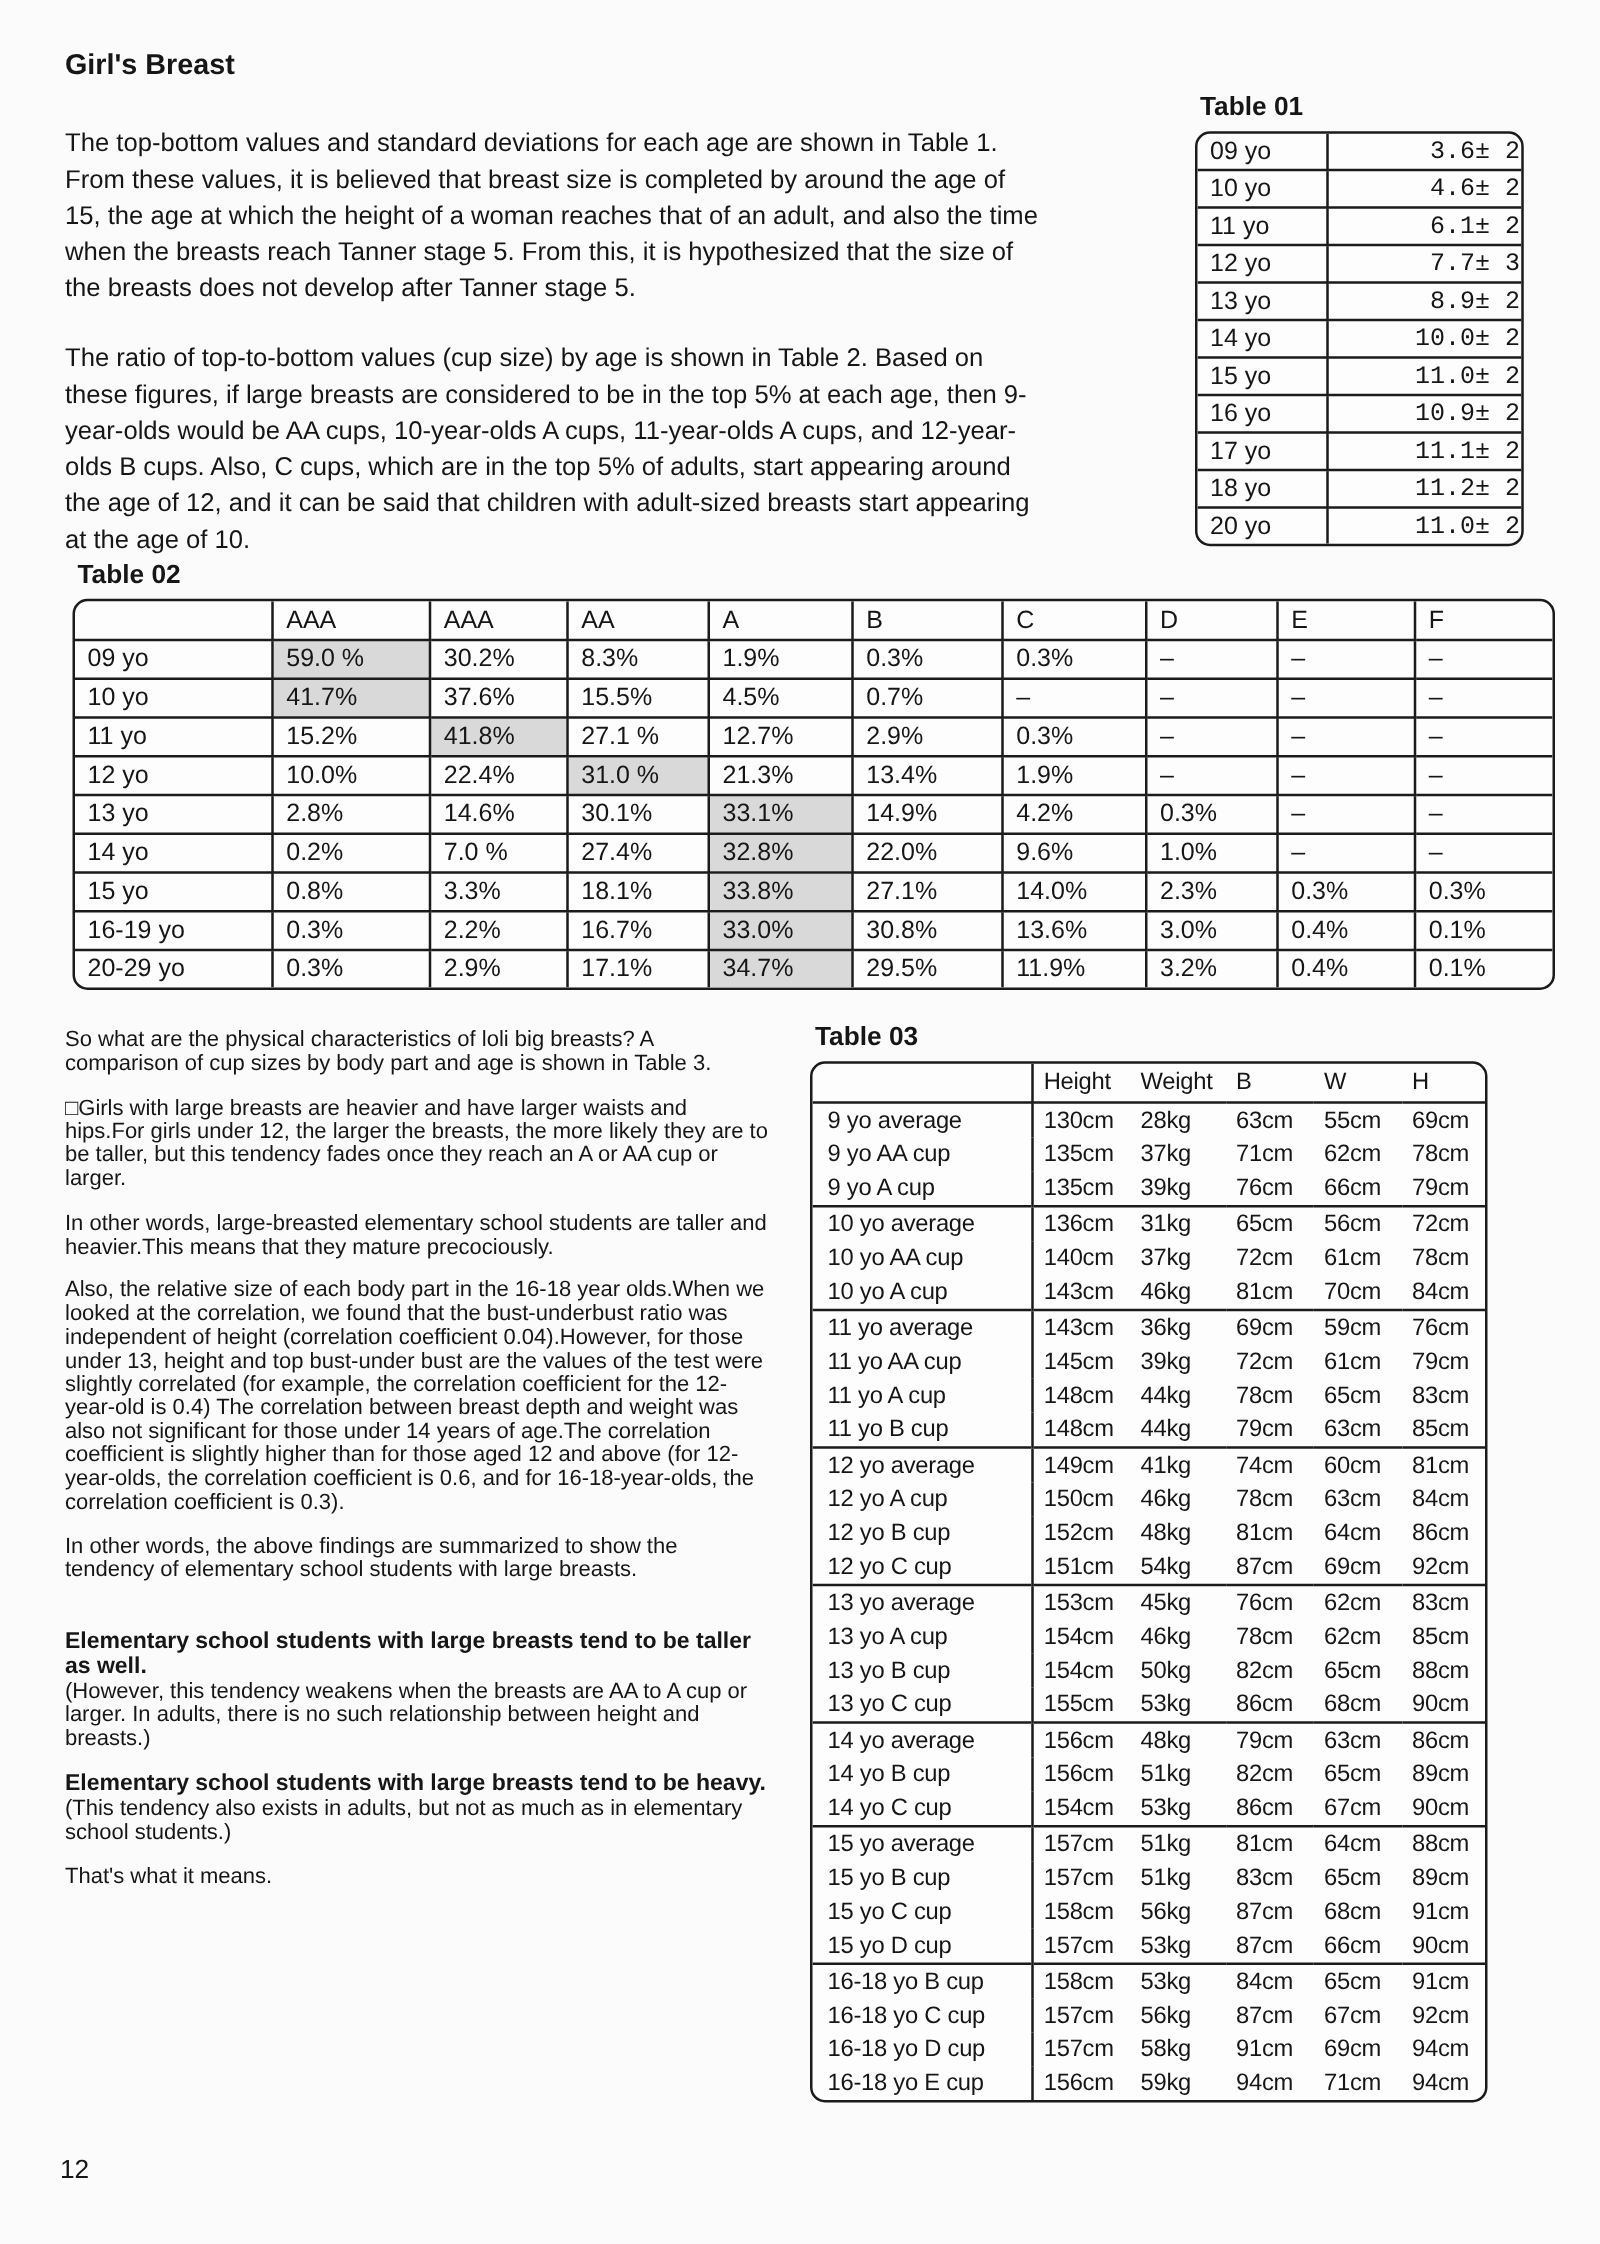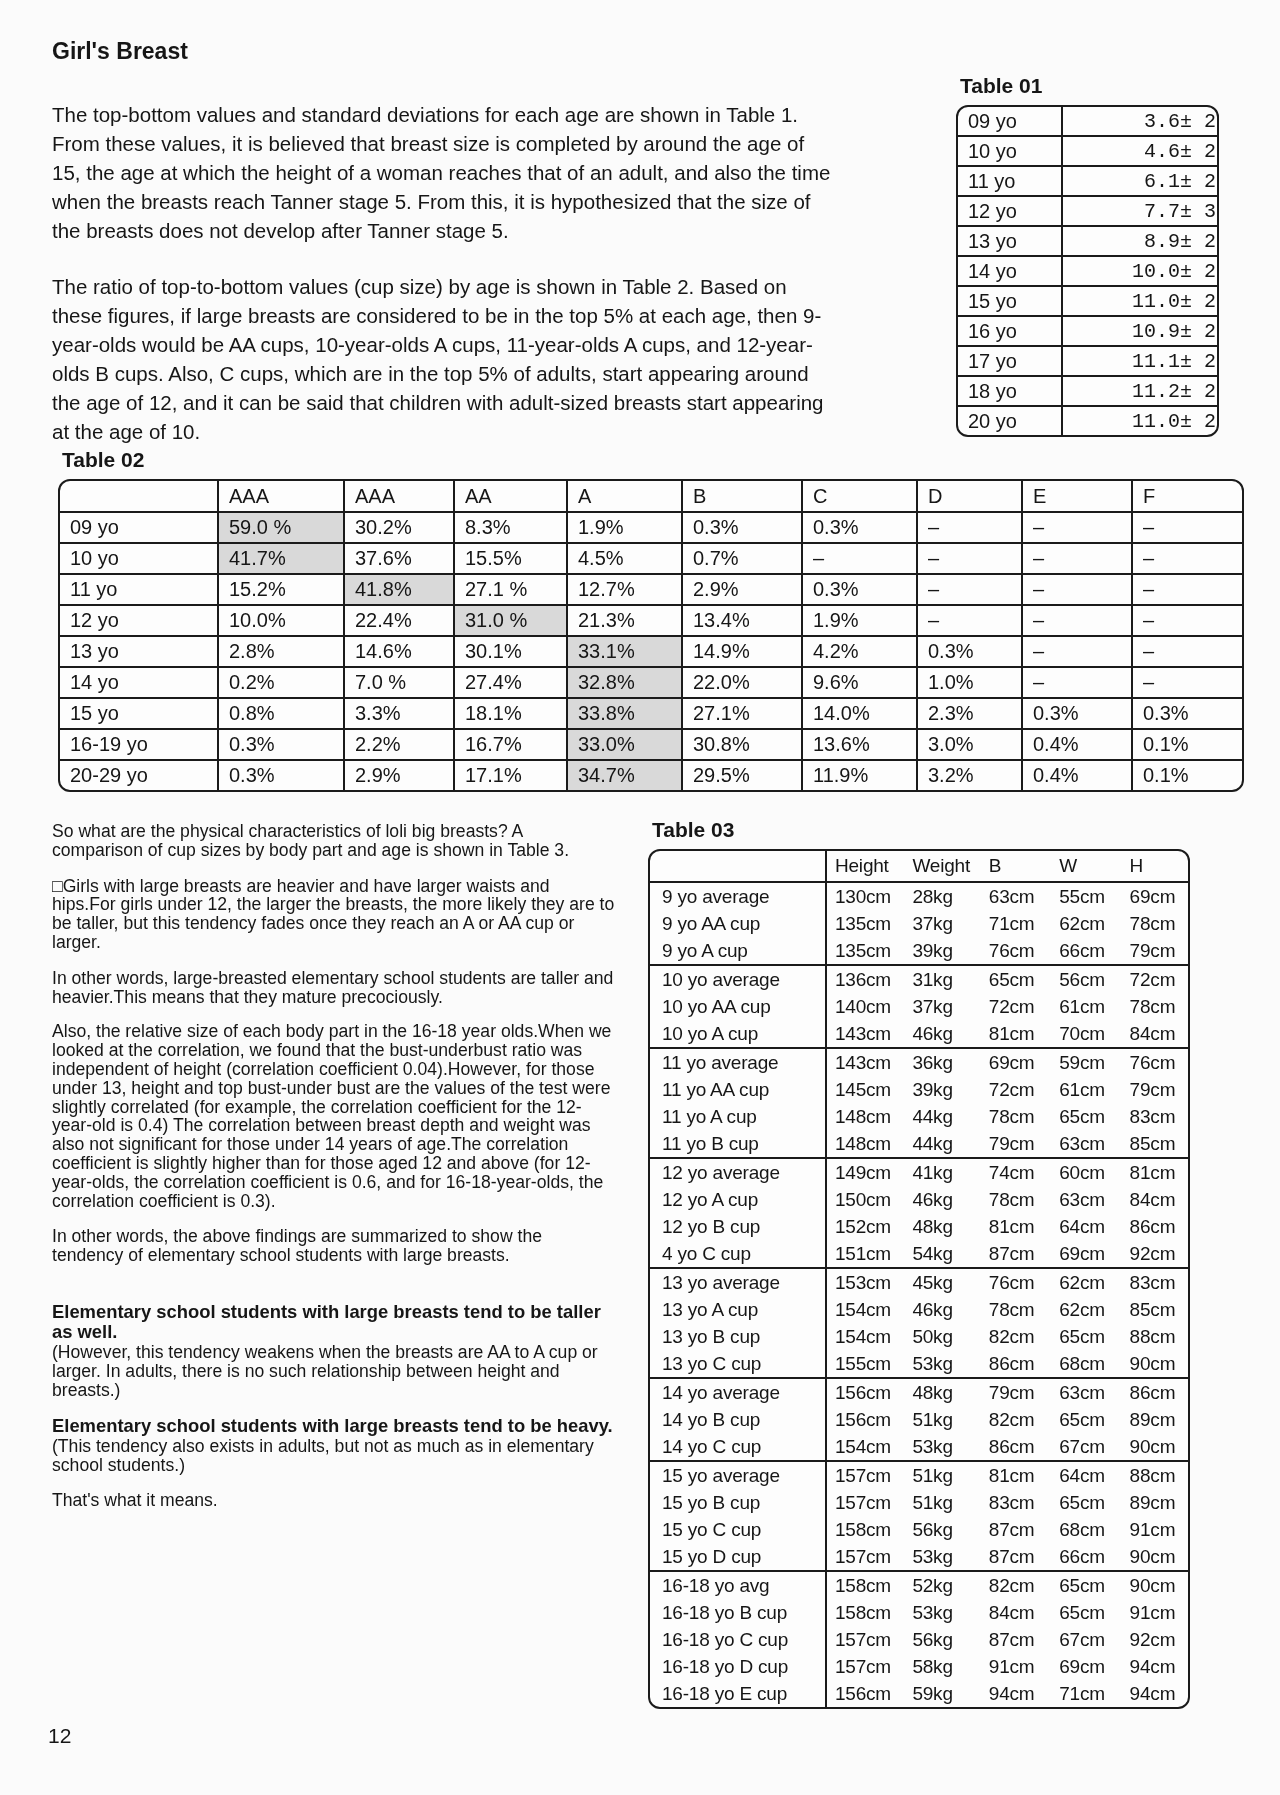--- a/index.html
+++ b/index.html
@@ -406,21 +406,21 @@
           </tr>
           <tr>
             <td class="t3-label">12 yo B cup</td>
             <td>152cm</td>
             <td>48kg</td>
             <td>81cm</td>
             <td>64cm</td>
             <td>86cm</td>
           </tr>
           <tr>
-            <td class="t3-label">4 yo C cup</td>
+            <td class="t3-label">12 yo C cup</td>
             <td>151cm</td>
             <td>54kg</td>
             <td>87cm</td>
             <td>69cm</td>
             <td>92cm</td>
           </tr>
         </tbody>
         <tbody class="sec">
           <tr>
             <td class="t3-label">13 yo average</td>
@@ -510,28 +510,20 @@
             <td class="t3-label">15 yo D cup</td>
             <td>157cm</td>
             <td>53kg</td>
             <td>87cm</td>
             <td>66cm</td>
             <td>90cm</td>
           </tr>
         </tbody>
         <tbody class="sec">
           <tr>
-            <td class="t3-label">16-18 yo avg</td>
-            <td>158cm</td>
-            <td>52kg</td>
-            <td>82cm</td>
-            <td>65cm</td>
-            <td>90cm</td>
-          </tr>
-          <tr>
             <td class="t3-label">16-18 yo B cup</td>
             <td>158cm</td>
             <td>53kg</td>
             <td>84cm</td>
             <td>65cm</td>
             <td>91cm</td>
           </tr>
           <tr>
             <td class="t3-label">16-18 yo C cup</td>
             <td>157cm</td>

